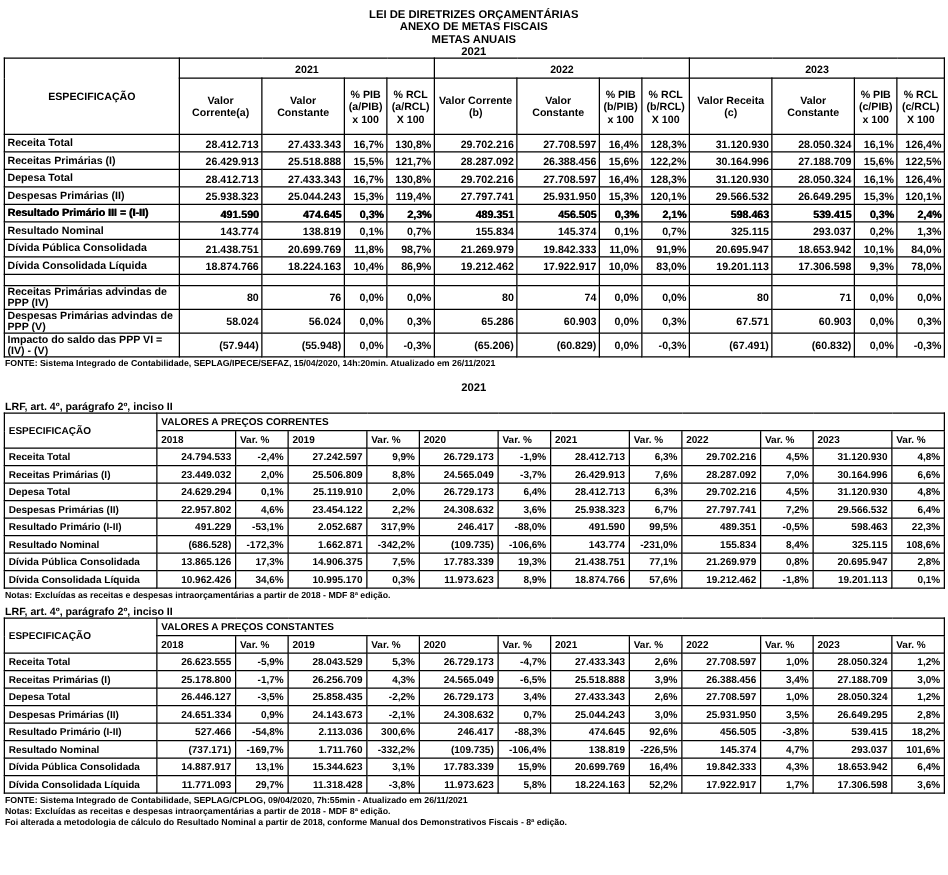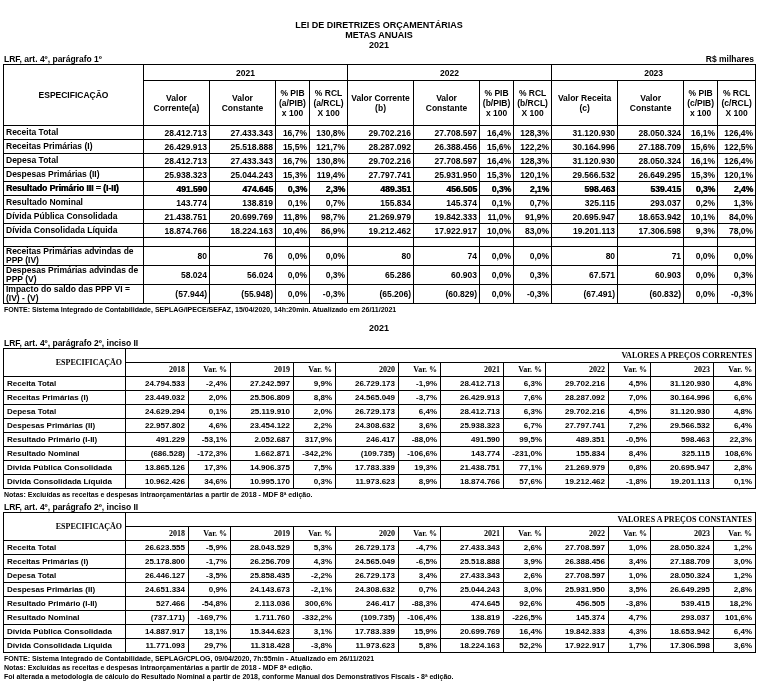--- a/index.html
+++ b/index.html
@@ -1,58 +1,55 @@
 <!DOCTYPE html>
 <html><head>
 <meta charset="utf-8">
 <style>
   html,body{margin:0;padding:0;background:#fff;}
   body{width:758px;height:700px;overflow:hidden;color:#000;
        font-family:"Liberation Sans",sans-serif;-webkit-font-smoothing:antialiased;}
   .page{padding:3px 3px 0 3px;}
-  .doc-title{text-align:center;font-weight:bold;font-size:9px;line-height:10px;margin-top:17px;}
+  .doc-title{text-align:center;font-weight:bold;font-size:9px;line-height:10px;margin-top:3px;}
   .cap-row{display:flex;justify-content:space-between;align-items:flex-end;
            font-weight:bold;font-size:8.5px;margin:4px 1px 0 1px;}
   table{border-collapse:collapse;table-layout:fixed;width:752px;}
   td{border:1px solid #000;font-weight:bold;overflow:hidden;padding:0 2px;}
   
   .t1 td{font-size:8.5px;}
   .t1 thead td{text-align:center;vertical-align:middle;line-height:10px;}
   .t1 tr.yr td{height:15px;}
   .t1 tr.sub td{height:44px;}
   .t1 tbody td{height:13px;}
   .t1 td.lbl{text-align:left;line-height:9px;}
   .t1 td.num{text-align:right;}
   .t1 tr.spacer td{height:8px;}
   .boldrow td{text-shadow:0.45px 0 0 #000;}
   
   .t2 td{font-size:8px;padding:0 3px;}
-  .t2 thead td{text-align:right;height:13px;line-height:12px;font-family:Liberation Serif, serif;}
+  .t2 thead td{text-align:left;height:13px;line-height:12px;}
   .t2 tbody td{height:13px;}
   .t2 td.lbl{text-align:left;line-height:9px;}
   .t2 td.num{text-align:right;}
   .fonte{font-size:7px;font-weight:bold;margin:2px 1px 0 1px;}
   .nota{font-size:7px;font-weight:bold;margin:2px 1px 0 1px;}
   .sec-title{text-align:center;font-weight:bold;font-size:9px;line-height:11px;margin:10px 0 2px 0;}
 </style>
 </head>
 <body>
 
 <div class="page">
 
   <div class="doc-title">
     <div>LEI DE DIRETRIZES ORÇAMENTÁRIAS</div>
+    <div>ANEXO DE METAS FISCAIS</div>
     <div>METAS ANUAIS</div>
     <div>2021</div>
   </div>
 
-  <div class="cap-row">
-    <span>LRF, art. 4º, parágrafo 1º</span>
-    <span>R$ milhares</span>
-  </div>
 
   <table class="t1">
     <colgroup>
       <col style="width:140px">
       <col style="width:66px">
         <col style="width:66px">
         <col style="width:34px">
         <col style="width:38px">
       <col style="width:66px">
         <col style="width:66px">

